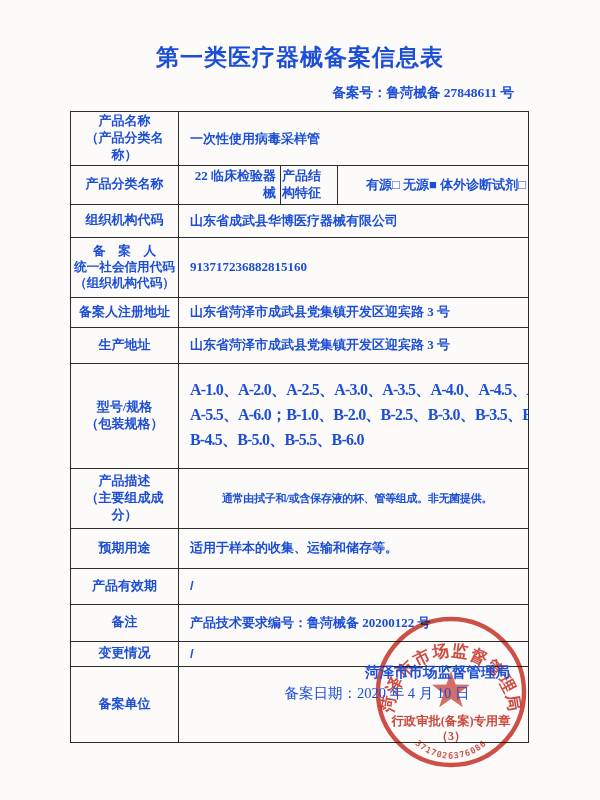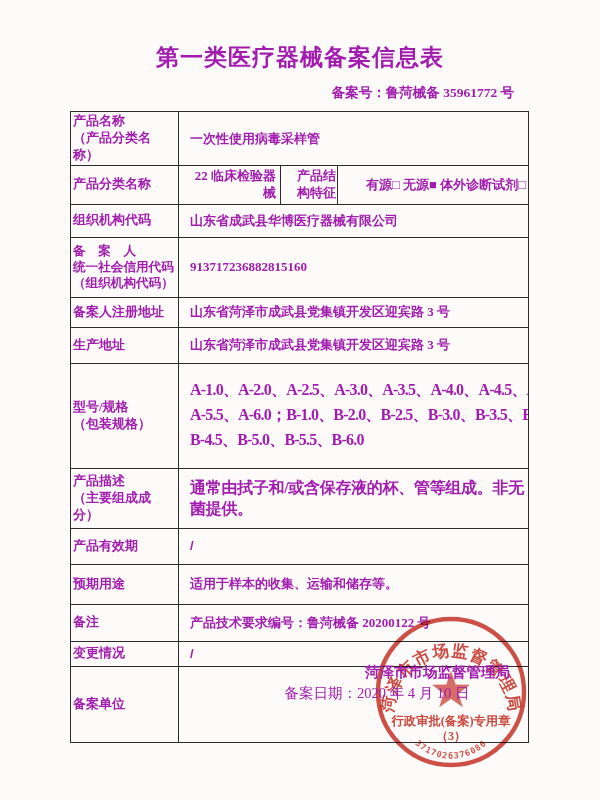--- a/index.html
+++ b/index.html
@@ -3,52 +3,52 @@
 <meta charset="utf-8">
 <style>
   html,body{margin:0;padding:0;}
   body{
     width:600px;height:800px;
     background:#e8e8e8;
     font-family:"Liberation Serif","DejaVu Serif",serif;
   }
   .sheet{
     position:relative;width:600px;height:800px;overflow:hidden;
-    background:#fcfbf9;color:#a21caf;
+    background:#fcfbf9;color:#1d4ed8;
   }
   .doc-title{
     position:absolute;top:42px;left:0;width:600px;
     text-align:center;font-size:23px;font-weight:700;letter-spacing:1px;
   }
   .record-no{
     position:absolute;top:84px;left:0;width:514px;
     text-align:right;font-size:13.5px;font-weight:700;
   }
   .form-table-wrap{position:absolute;left:70px;top:111px;}
   table.form{
     border-collapse:collapse;table-layout:fixed;width:458px;
   }
   table.form td{
     border:1.6px solid #2e2c2a;
     font-size:13px;font-weight:700;
     vertical-align:middle;overflow:hidden;
   }
   td.lbl{
-    text-align:left;white-space:pre-line;line-height:1.3;
+    text-align:center;white-space:pre-line;line-height:1.3;
     padding:1px 2px;
   }
   td.val{
     text-align:left;padding:2px 4px 2px 11px;line-height:1.35;
   }
   td.val.models{
     white-space:pre;font-size:16px;letter-spacing:-0.8px;line-height:1.55;
   }
-  td.val.tight{font-size:16px;letter-spacing:-0.3px;}
+  td.val.tight{font-size:11px;letter-spacing:-0.3px;text-align:center;}
   td.cat{text-align:right;padding:2px 4px 2px 7px;font-size:12.5px;line-height:1.3;}
-  td.feat{text-align:right;white-space:pre-line;font-size:13px;line-height:1.3;}
+  td.feat{text-align:left;white-space:pre-line;font-size:13px;line-height:1.3;}
   td.opts{text-align:right;padding:2px 2px 2px 7px;font-size:12px;white-space:nowrap;}
   .slash{font-family:"Liberation Sans",sans-serif;}
   
   .authority-line{
     position:absolute;top:663px;left:240px;width:270px;
     text-align:right;font-size:14.5px;font-weight:700;z-index:5;
   }
   .date-line{
     position:absolute;top:684px;left:240px;width:274px;
     text-align:center;font-size:14.5px;font-weight:400;z-index:5;
@@ -59,21 +59,21 @@
     z-index:4;mix-blend-mode:multiply;opacity:0.92;
   }
   .stamp svg{width:158px;height:158px;}
 </style>
 </head>
 <body>
 
 <div class="sheet">
 
   <div class="doc-title">第一类医疗器械备案信息表</div>
-  <div class="record-no">备案号：鲁菏械备 35961772 号</div>
+  <div class="record-no">备案号：鲁菏械备 27848611 号</div>
 
   <div class="form-table-wrap">
     <table class="form">
       <colgroup>
         <col style="width:108px">
           <col style="width:102px">
           <col style="width:57px">
           <col style="width:191px">
       </colgroup>
       <tbody>
@@ -112,27 +112,27 @@
 （包装规格）</td>
         <td class="val models" colspan="3">A-1.0、A-2.0、A-2.5、A-3.0、A-3.5、A-4.0、A-4.5、A-5.0、
 A-5.5、A-6.0；B-1.0、B-2.0、B-2.5、B-3.0、B-3.5、B-4.0、
 B-4.5、B-5.0、B-5.5、B-6.0</td>
       </tr>
       <tr style="height:60px">
         <td class="lbl">产品描述
 （主要组成成分）</td>
         <td class="val tight" colspan="3">通常由拭子和/或含保存液的杯、管等组成。非无菌提供。</td>
       </tr>
+      <tr style="height:40px">
+        <td class="lbl">预期用途</td>
+        <td class="val" colspan="3">适用于样本的收集、运输和储存等。</td>
+      </tr>
       <tr style="height:36px">
         <td class="lbl">产品有效期</td>
         <td class="val slash" colspan="3">/</td>
-      </tr>
-      <tr style="height:40px">
-        <td class="lbl">预期用途</td>
-        <td class="val" colspan="3">适用于样本的收集、运输和储存等。</td>
       </tr>
       <tr style="height:37px">
         <td class="lbl">备注</td>
         <td class="val" colspan="3">产品技术要求编号：鲁菏械备 20200122 号</td>
       </tr>
       <tr style="height:25px">
         <td class="lbl">变更情况</td>
         <td class="val slash" colspan="3">/</td>
       </tr>
       <tr style="height:76px">

